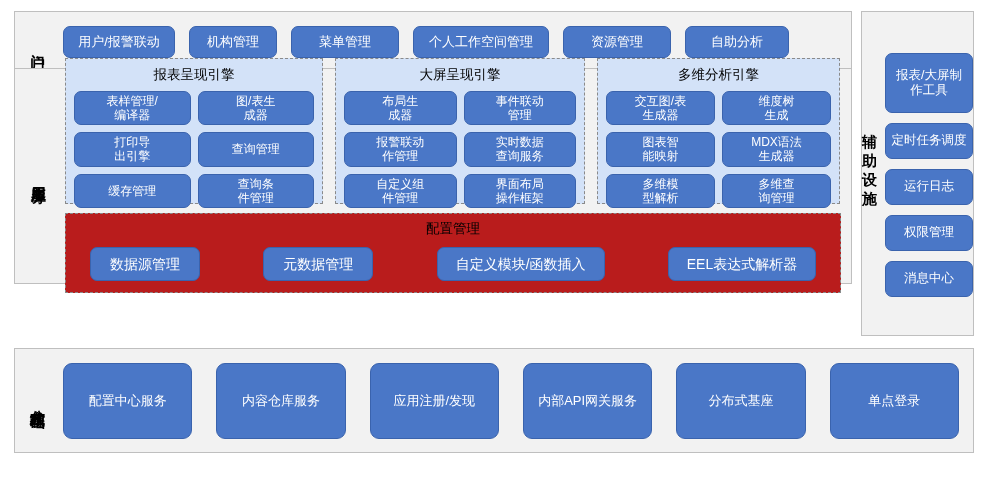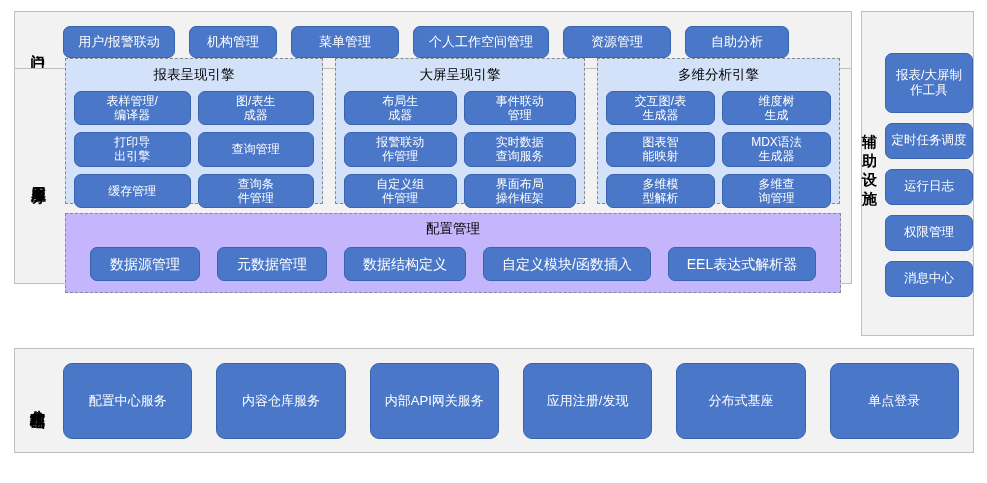--- a/index.html
+++ b/index.html
@@ -102,21 +102,21 @@
   .tile-grid {
     flex: 1;
     display: grid;
     grid-template-columns: repeat(2, 1fr);
     grid-template-rows: repeat(2, 1fr);
     gap: 7px;
   }
   .tile-grid .pill { font-size: 12px; }
 
   #cfg-group {
-    background: #c4b5fd;
+    background: #b91c1c;
     border: 1px dashed #8a8a8a;
     box-sizing: border-box;
     padding: 5px 10px 9px 10px;
     display: flex;
     flex-direction: column;
     height: 80px;
   }
   #cfg-row {
     flex: 1;
     display: flex;
@@ -239,21 +239,20 @@
             <div class="pill">多维查
 询管理</div>
           </div>
         </div>
       </div>
     <div id="cfg-group">
       <div class="group-title">配置管理</div>
       <div id="cfg-row">
           <div class="pill" style="width: 110px;">数据源管理</div>
           <div class="pill" style="width: 110px;">元数据管理</div>
-          <div class="pill" style="width: 122px;">数据结构定义</div>
           <div class="pill" style="width: 168px;">自定义模块/函数插入</div>
           <div class="pill" style="width: 148px;">EEL表达式解析器</div>
         </div>
     </div>
   </div>
 </div>
 
 <div class="frame" id="aux-frame">
   <div id="aux-title">辅助设施</div>
   <div id="aux-list">
@@ -264,18 +263,18 @@
       <div class="pill">权限管理</div>
       <div class="pill">消息中心</div>
     </div>
 </div>
 
 <div class="frame" id="dist-frame">
   <div class="vlabel">分布式基础</div>
   <div id="dist-buttons">
       <div class="pill">配置中心服务</div>
       <div class="pill">内容仓库服务</div>
+      <div class="pill">应用注册/发现</div>
       <div class="pill">内部API网关服务</div>
-      <div class="pill">应用注册/发现</div>
       <div class="pill">分布式基座</div>
       <div class="pill">单点登录</div>
     </div>
 </div>
 
 </body></html>

